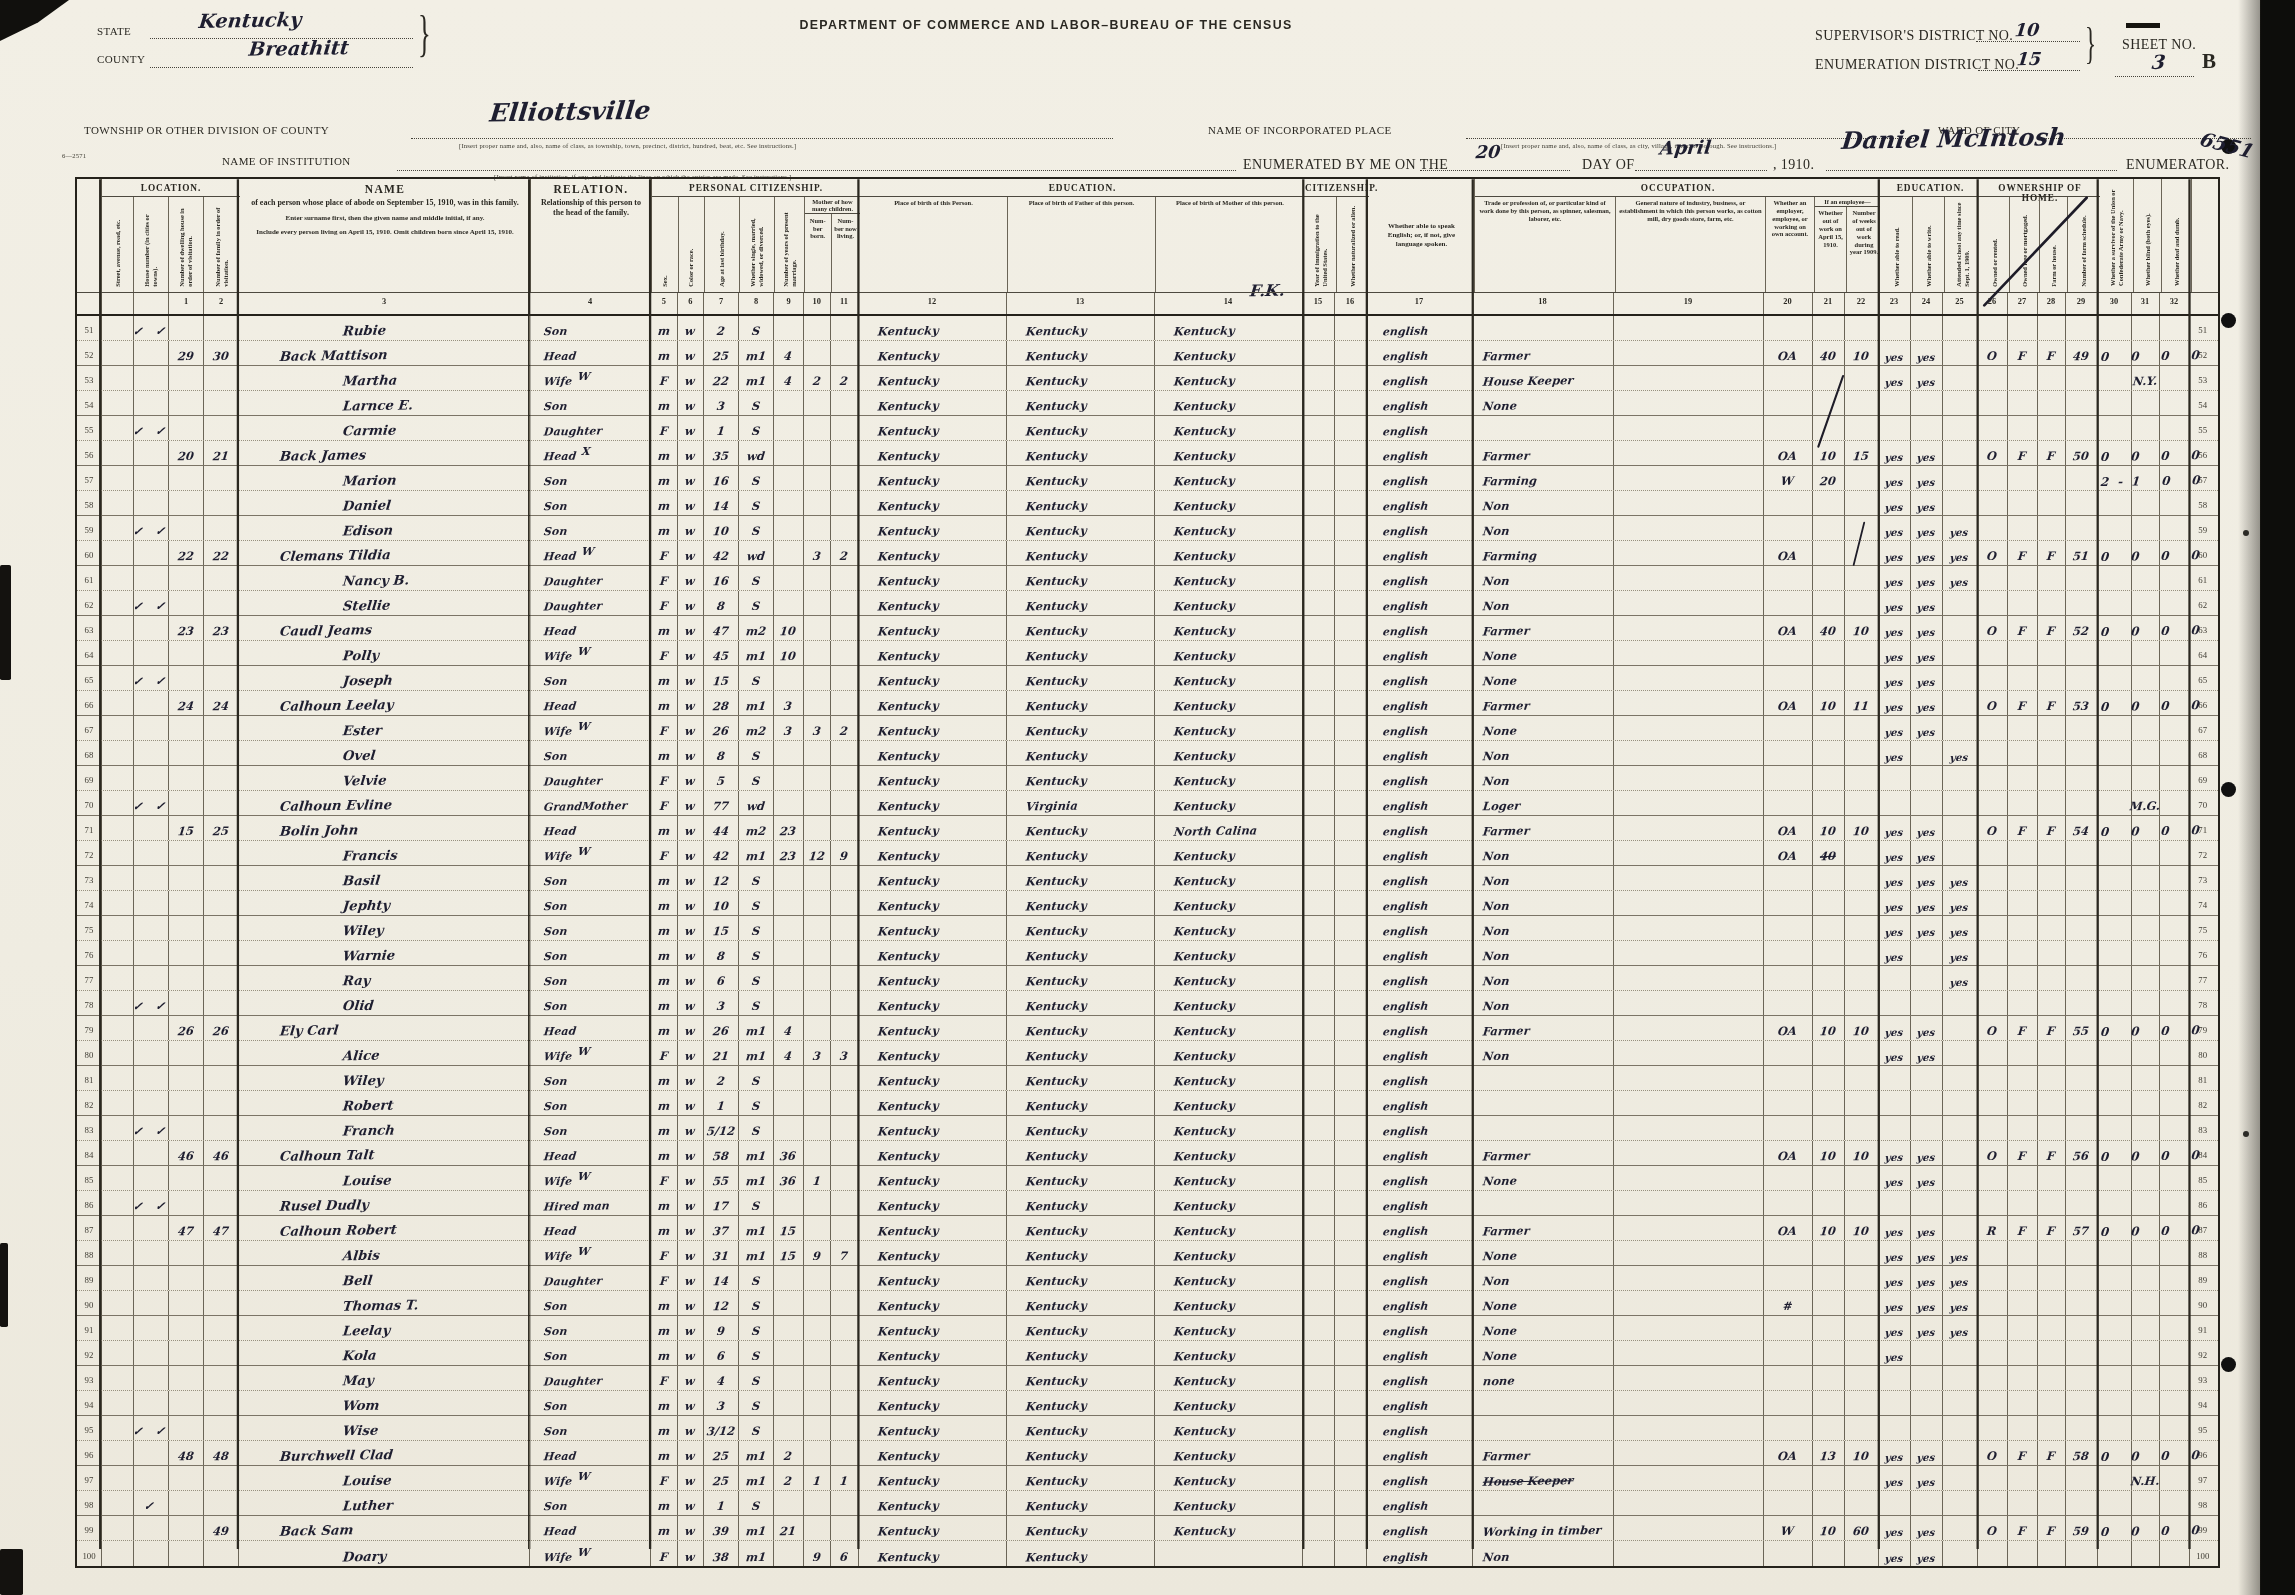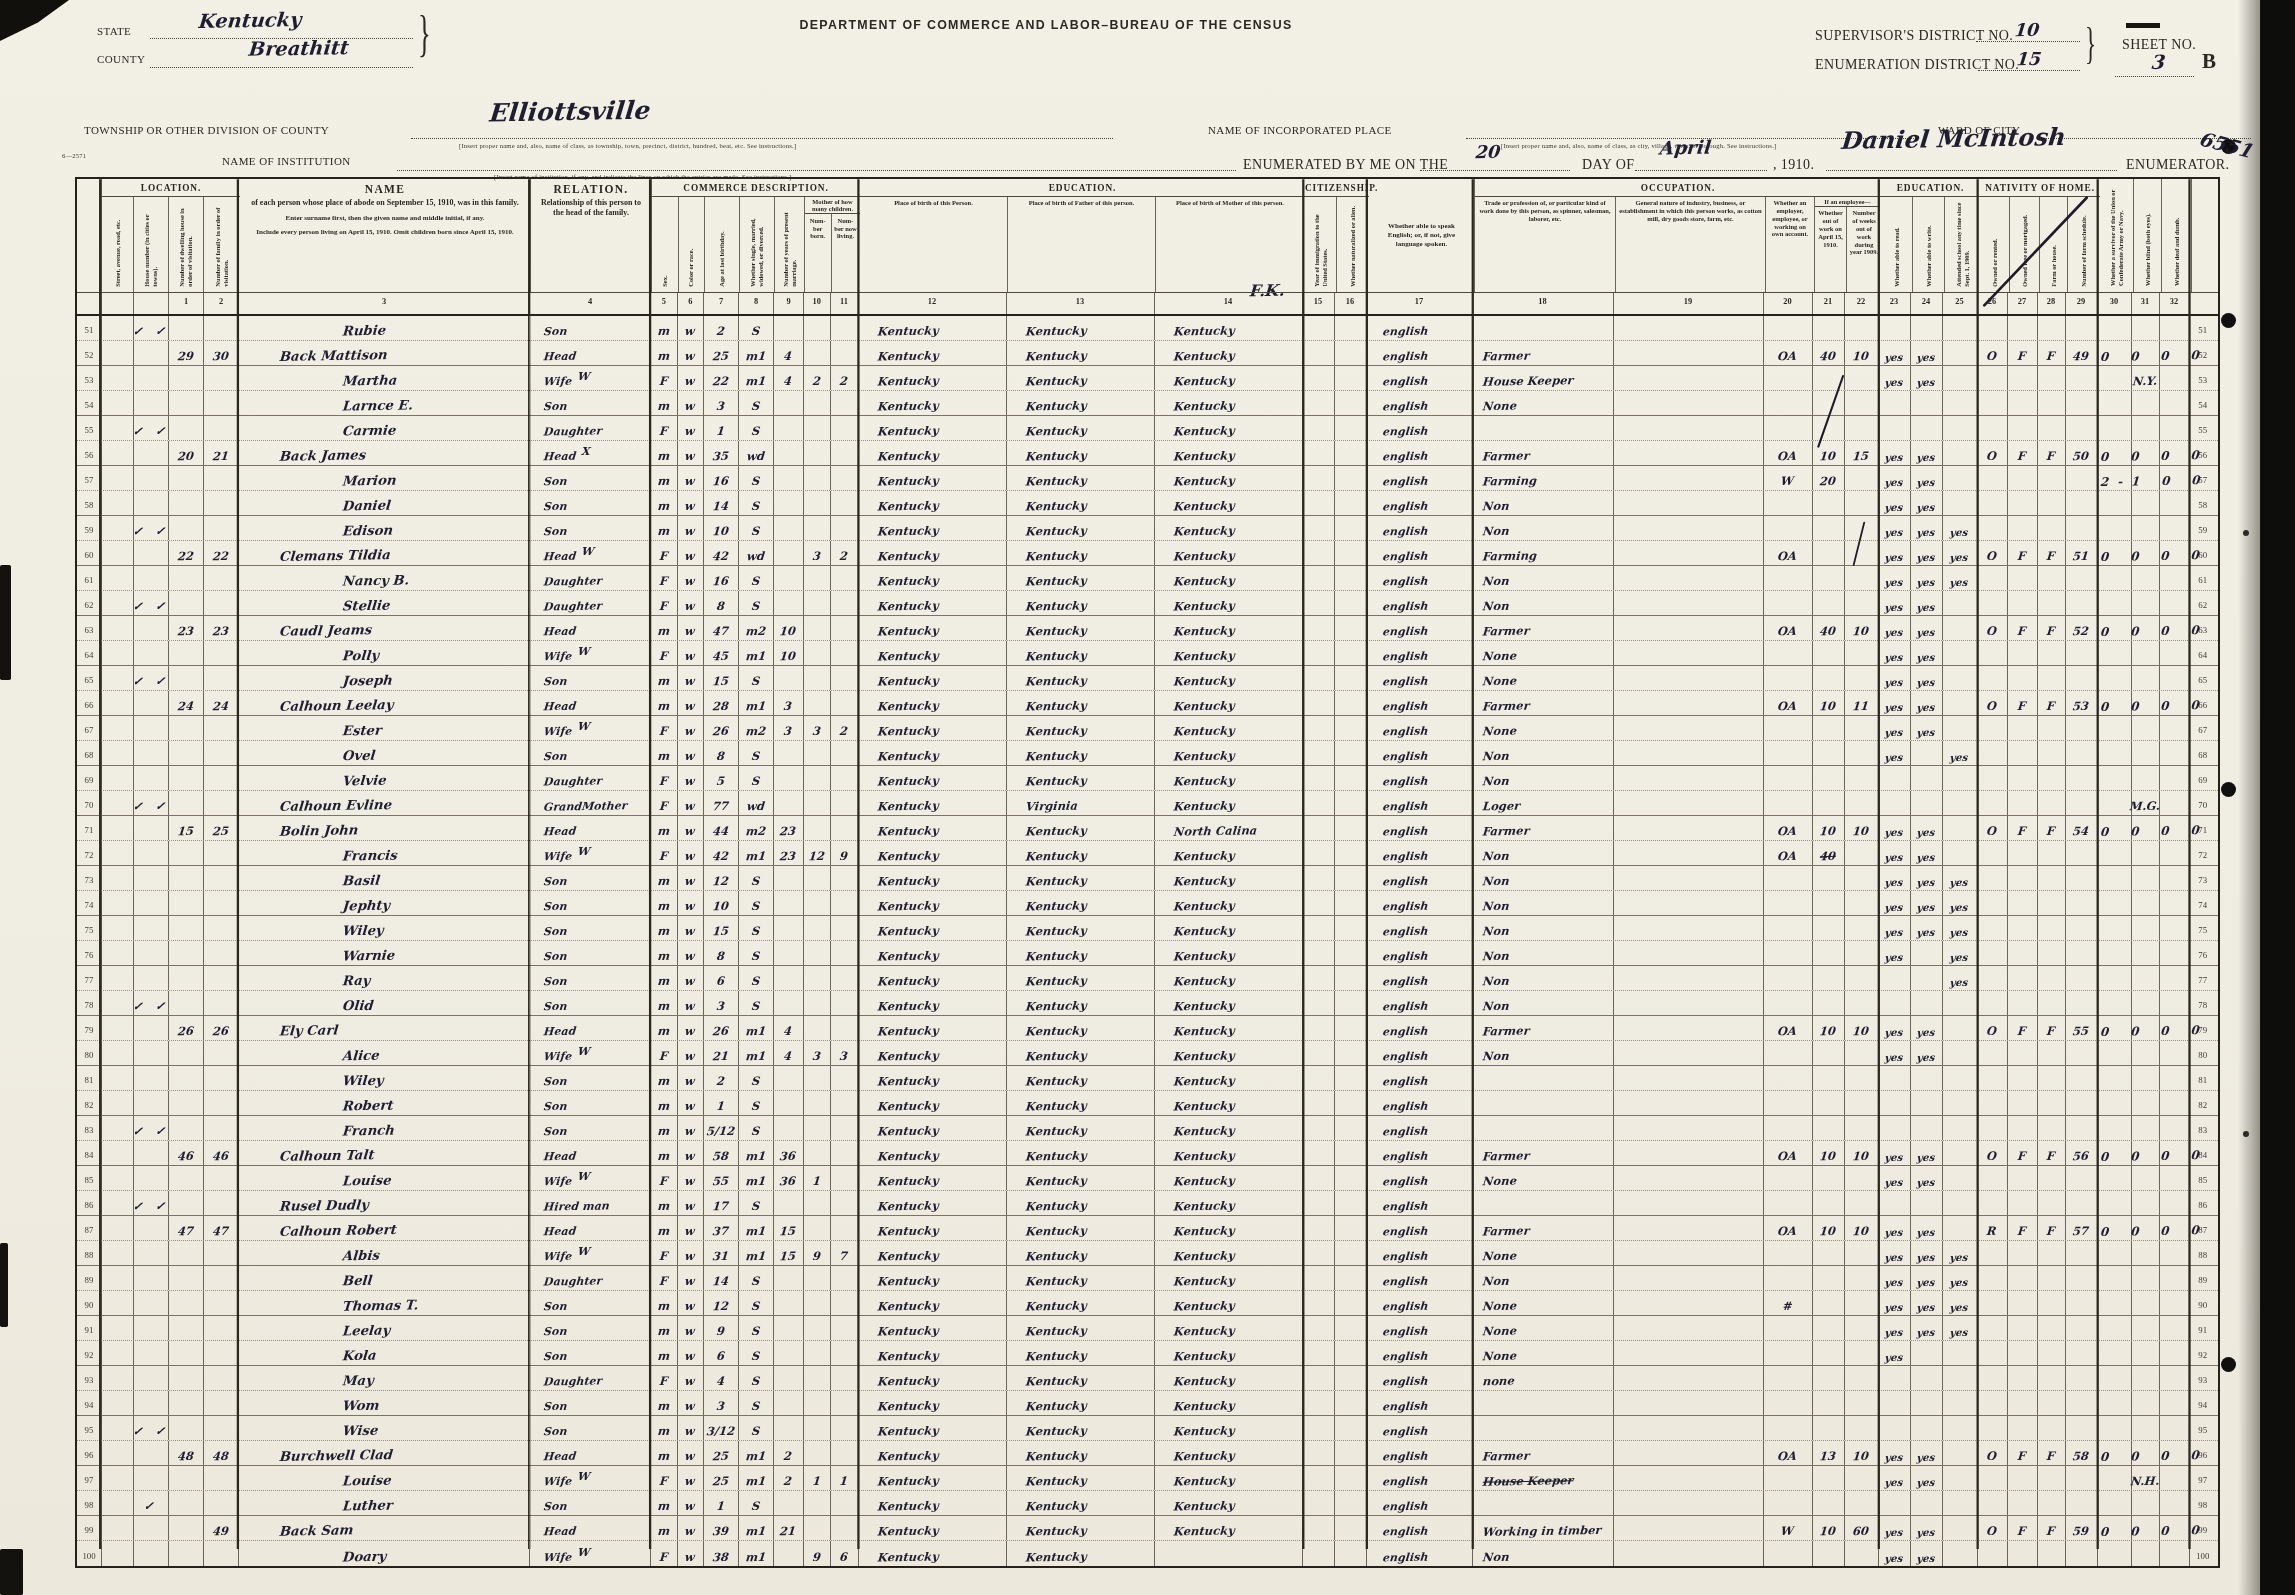--- a/index.html
+++ b/index.html
@@ -166,21 +166,21 @@
               <div class="hpara">Include every person living on April 15, 1910.  Omit children born since April 15, 1910.</div>
             </div>
           </div>
           <div class="hcell" style="width: 121px;">
             <div style="flex: 1 1 0%;">
               <div class="bigt">RELATION.</div>
               <div class="hpara first">Relationship of this person to the head of the family.</div>
             </div>
           </div>
           <div class="seg" style="width: 208px;">
-            <div class="seg-title">COMMERCE DESCRIPTION.</div>
+            <div class="seg-title">PERSONAL CITIZENSHIP.</div>
             <div class="seg-cols">
               <div class="hcell" style="width: 26.5px;">
                 <div class="vlab">Sex.</div>
               </div>
               <div class="hcell" style="width: 26.5px;">
                 <div class="vlab">Color or race.</div>
               </div>
               <div class="hcell" style="width: 35px;">
                 <div class="vlab">Age at last birthday.</div>
               </div>
@@ -266,21 +266,21 @@
               </div>
               <div class="hcell" style="width: 32px;">
                 <div class="vlab">Whether able to write.</div>
               </div>
               <div class="hcell noline" style="width: 35px;">
                 <div class="vlab">Attended school any time since Sept. 1, 1909.</div>
               </div>
             </div>
           </div>
           <div class="seg" style="width: 120px;">
-            <div class="seg-title">NATIVITY OF HOME.</div>
+            <div class="seg-title">OWNERSHIP OF HOME.</div>
             <div class="seg-cols">
               <div class="hcell" style="width: 30px;">
                 <div class="vlab">Owned or rented.</div>
               </div>
               <div class="hcell" style="width: 30px;">
                 <div class="vlab">Owned free or mortgaged.</div>
               </div>
               <div class="hcell" style="width: 28px;">
                 <div class="vlab">Farm or house.</div>
               </div>

